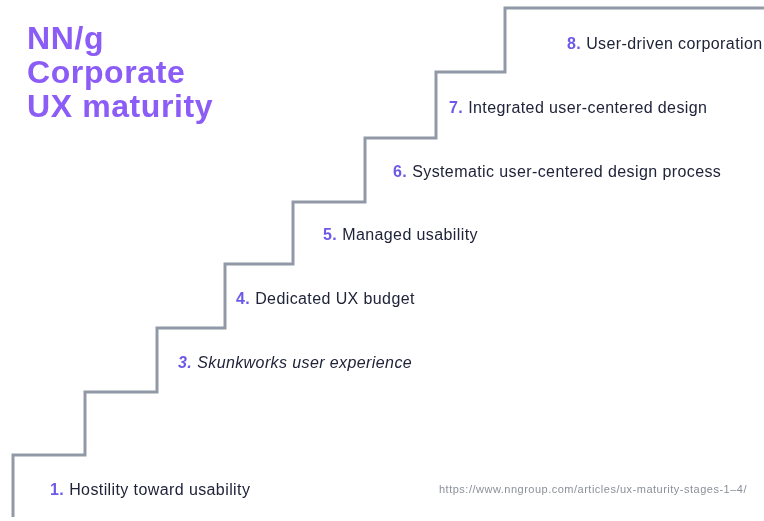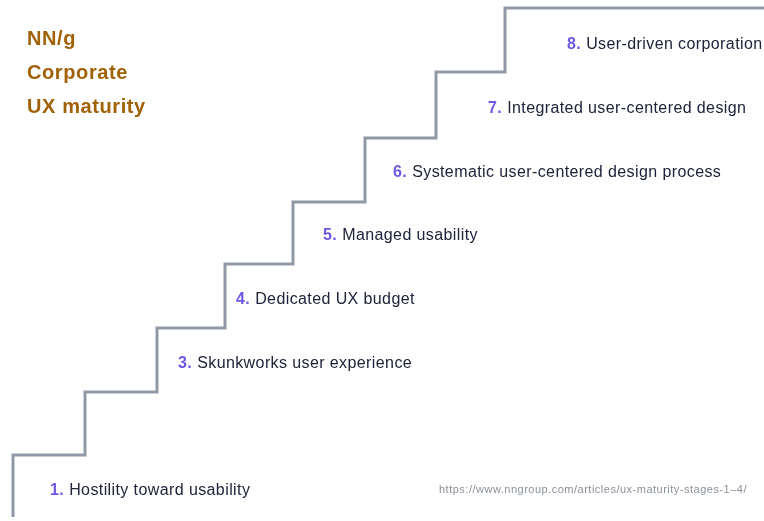--- a/index.html
+++ b/index.html
@@ -8,25 +8,25 @@
     width: 764px;
     height: 521px;
     background: #ffffff;
     overflow: hidden;
     font-family: "Liberation Sans", sans-serif;
   }
   .title {
     position: absolute;
     left: 27px;
     top: 21px;
-    font-size: 20px;
+    font-size: 32px;
     font-weight: 700;
     line-height: 34px;
     letter-spacing: 0.6px;
-    color: #a16207;
+    color: #8b5cf6;
   }
   .stair-svg {
     position: absolute;
     left: 0;
     top: 0;
     width: 764px;
     height: 521px;
   }
   .step-label {
     position: absolute;
@@ -46,25 +46,25 @@
     right: 17px;
     top: 483px;
     font-size: 11px;
     letter-spacing: 0.5px;
     color: #8a9099;
     text-align: center;
   }
   
   .s1 { left: 50px;  top: 480px; }
   .s2 { left: 108px; top: 417px; }
-  .s3 { left: 178px; top: 353px; }
+  .s3 { left: 178px; top: 353px; font-style: italic; }
   .s4 { left: 236px; top: 289px; }
   .s5 { left: 323px; top: 225px; }
   .s6 { left: 393px; top: 162px; }
-  .s7 { left: 449px; top: 98px; margin-left: 39px;  }
+  .s7 { left: 449px; top: 98px;  }
   .s8 { left: 531px; top: 34px; margin-left: 36px;  }
 </style>
 </head>
 <body>
 
 <div class="canvas">
 
   <div class="title">
     <div>NN/g</div>
     <div>Corporate</div>

